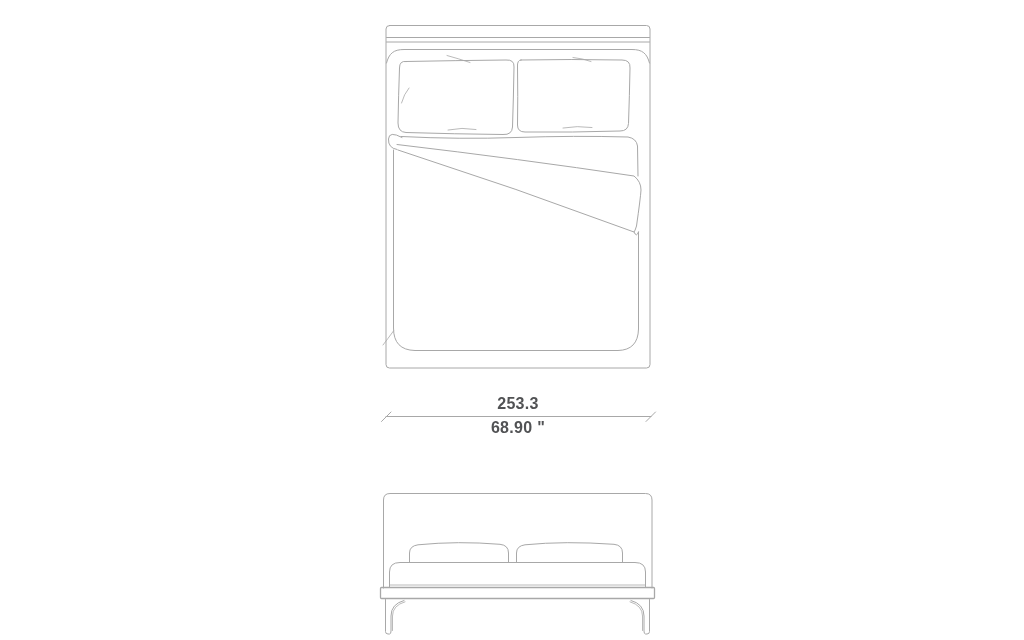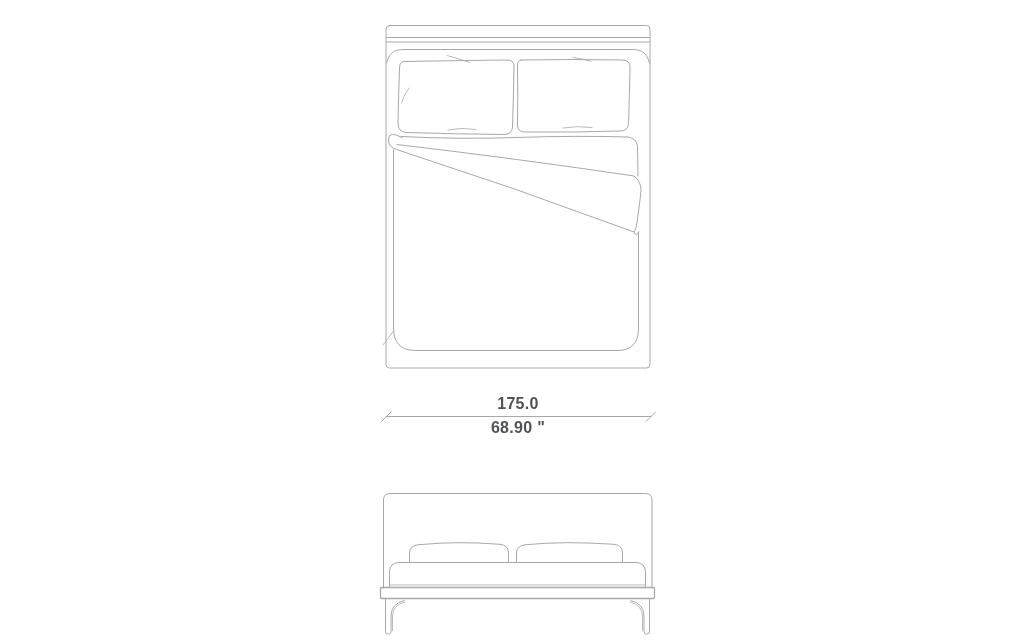--- a/index.html
+++ b/index.html
@@ -104,16 +104,16 @@
       <path d="M385.5,599.5 L385.5,631.5 Q385.5,634 388,634 L389.5,634 Q391,634 391,631
                L391,616 Q391,604 404,600.5"></path>
       <path class="thin" d="M392.5,630.5 L392.5,616 Q392.5,605.5 405,601.8"></path>
 
       <path d="M649.5,599.5 L649.5,631.5 Q649.5,634 647,634 L645.5,634 Q644,634 644,631
                L644,616 Q644,604 631,600.5"></path>
       <path class="thin" d="M642.5,630.5 L642.5,616 Q642.5,605.5 630,601.8"></path>
     </g>
   </svg>
 
-  <div class="dim-label dim-cm">175.0</div>
+  <div class="dim-label dim-cm">253.3</div>
   <div class="dim-label dim-in">68.90 "</div>
 
 </div>
 
 </body></html>

